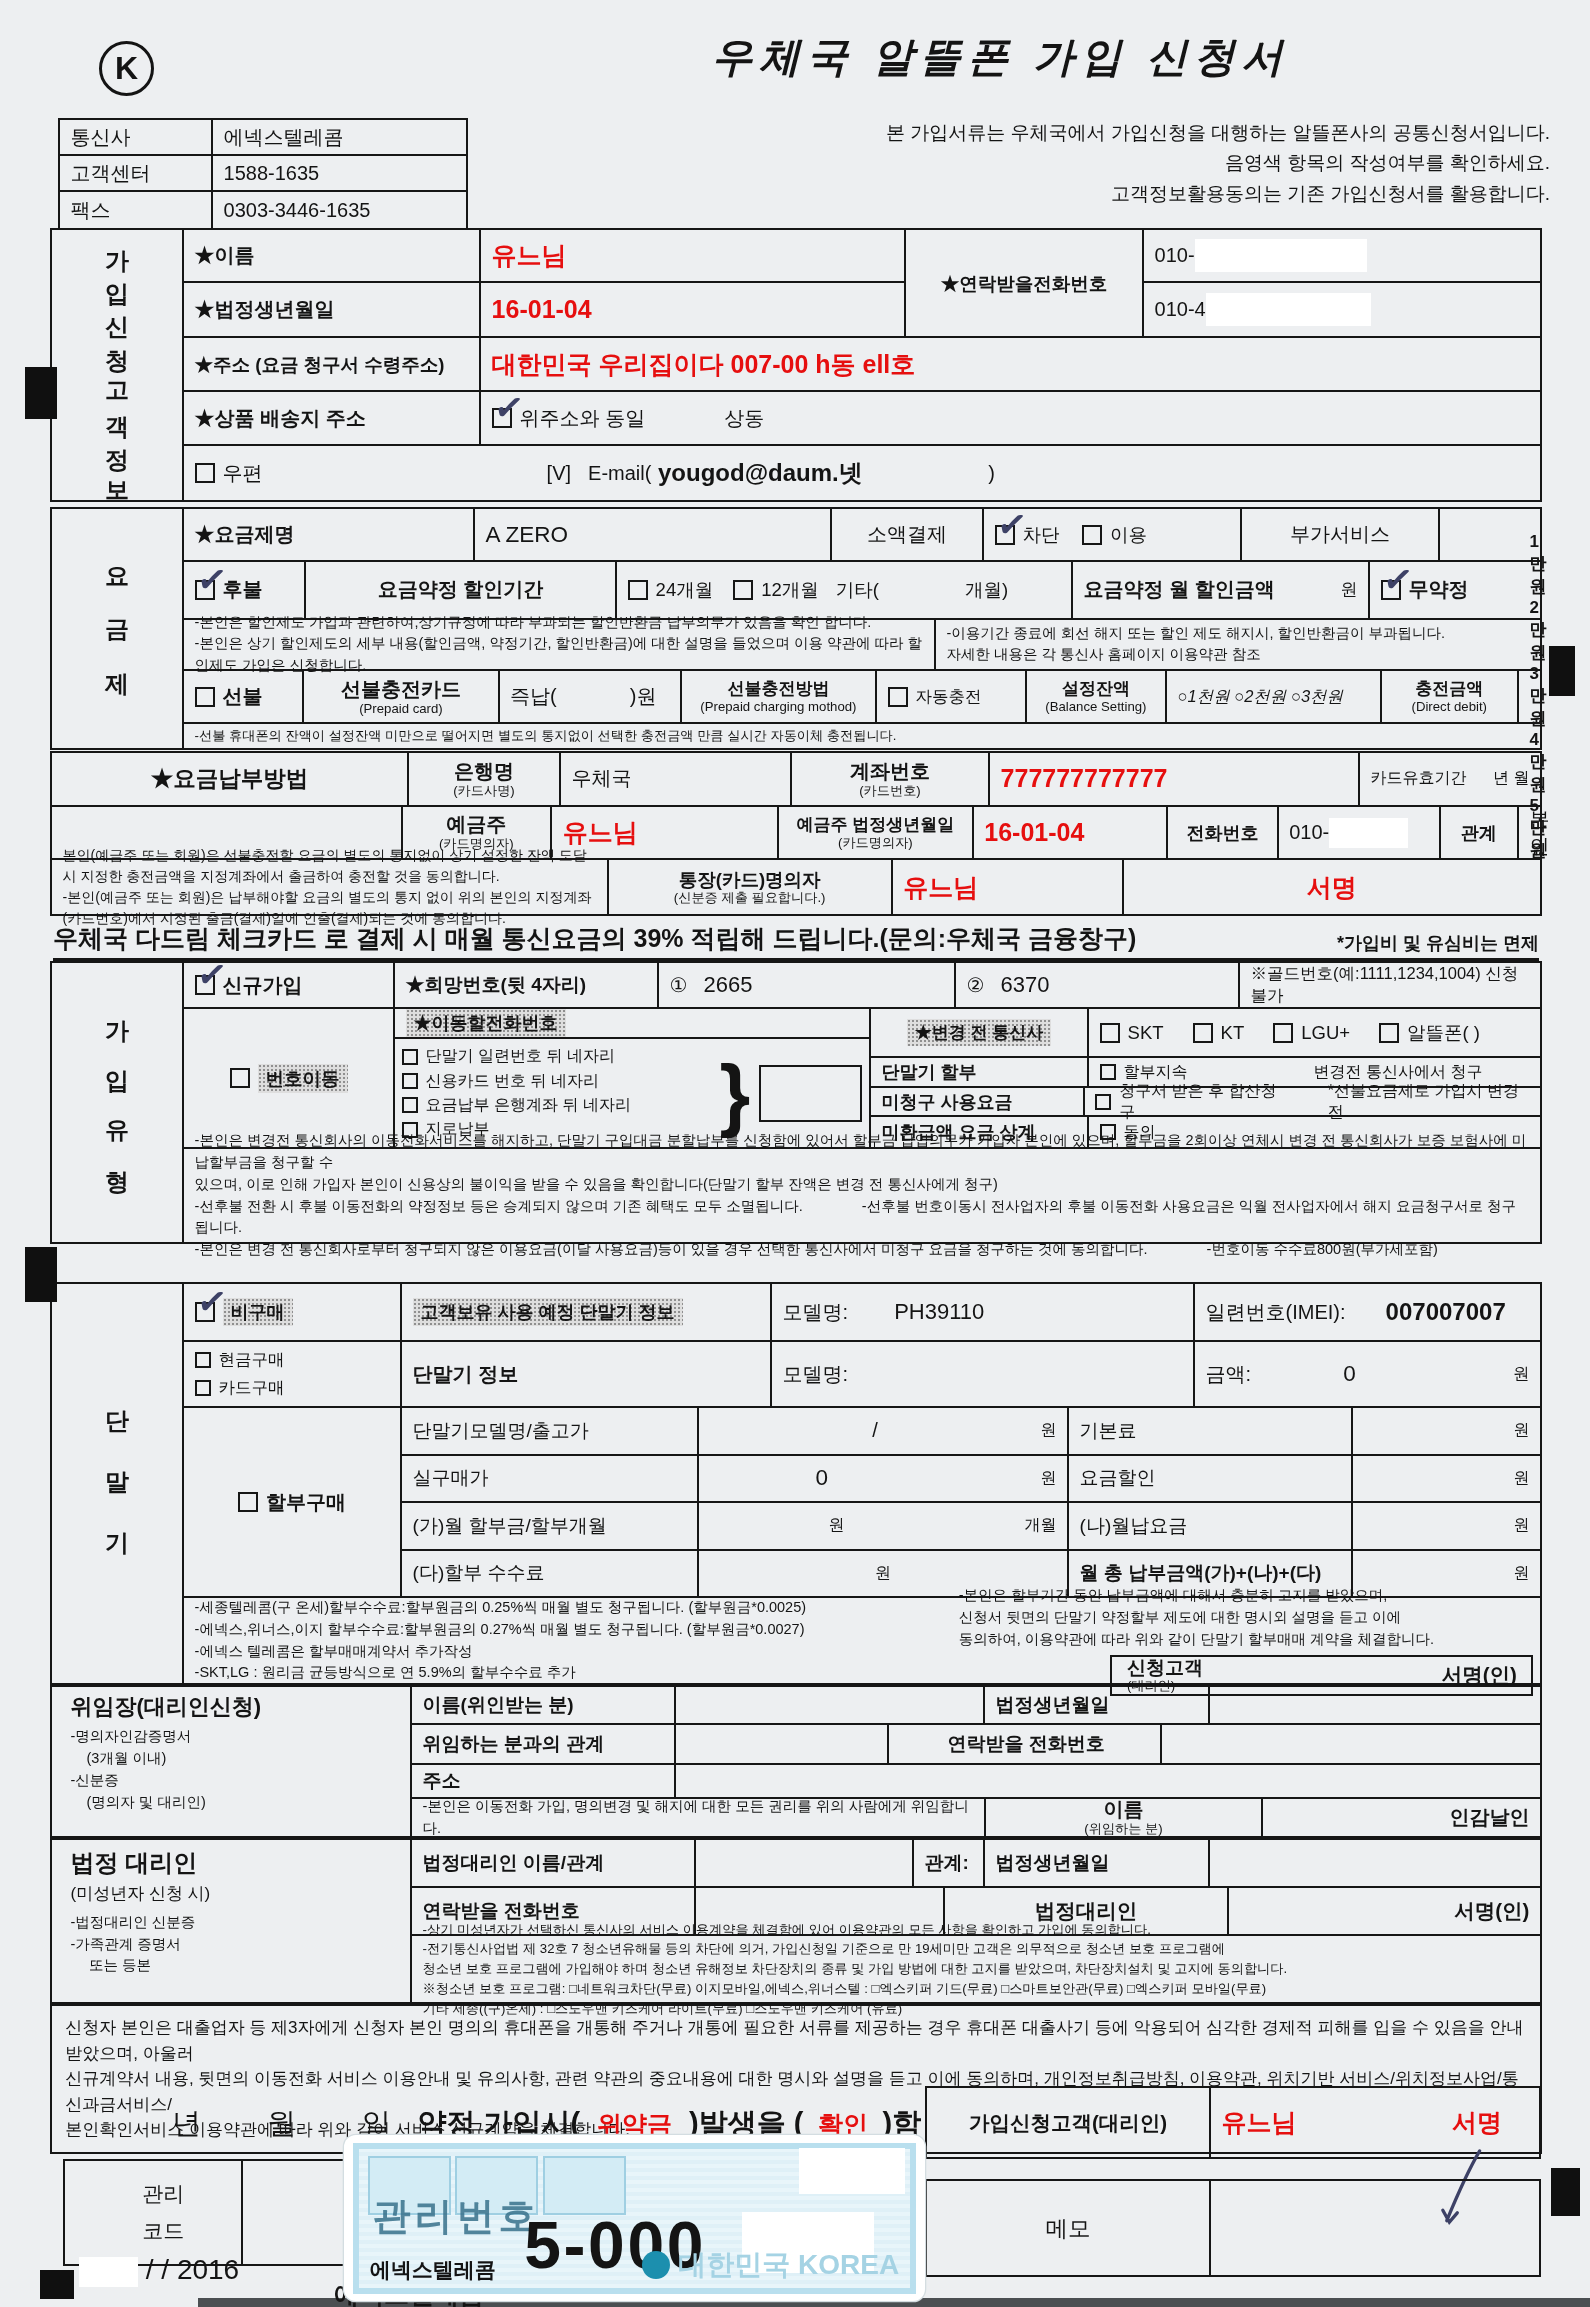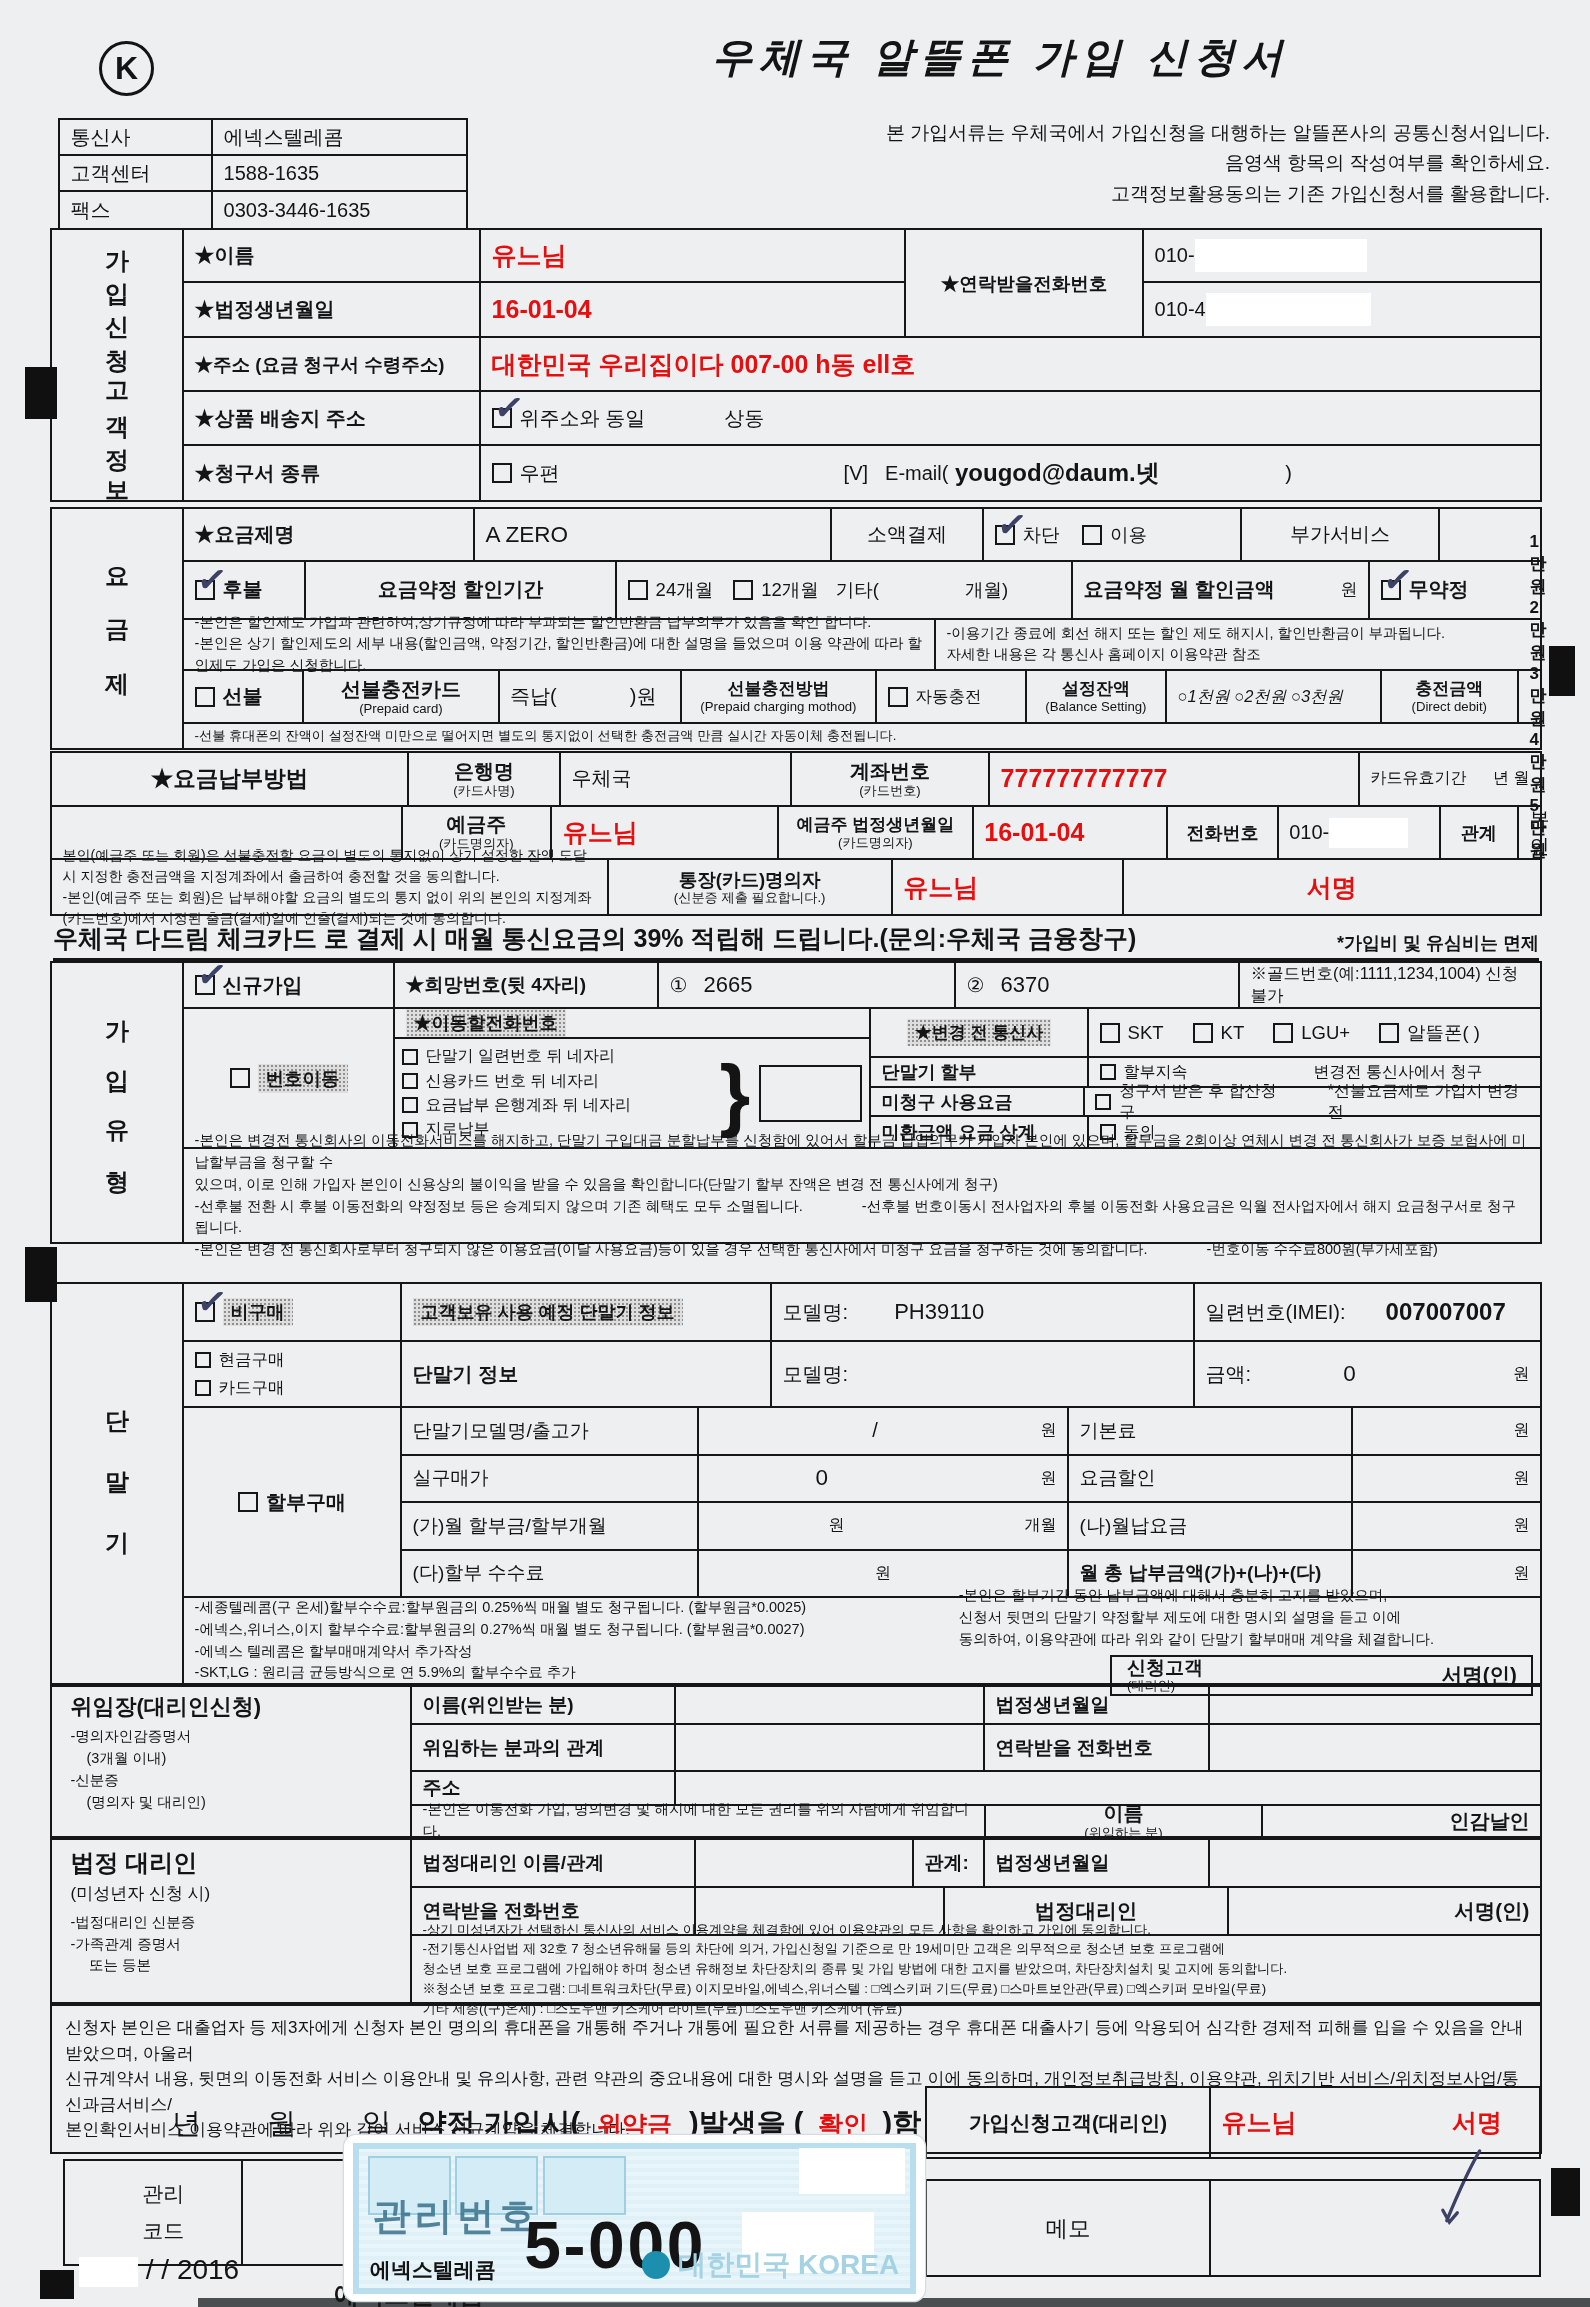--- a/index.html
+++ b/index.html
@@ -130,23 +130,20 @@
           </div>
         <div class="c last">
           <span class="cb">
               <span class="tick">✓</span>
             </span>
           <span class="lbl2">위주소와 동일</span>
           <span class="lbl2" style="margin-left:79px;">상동</span>
         </div>
       </div>
       <div class="row nb" style="height:55px;">
-        <div class="c" style="width:297px;">
-            <span class="lbl">★청구서 종류</span>
-          </div>
         <div class="c last">
           <span class="cb"></span>
           <span class="lbl2">우편</span>
           <span style="margin-left:284px;font-size:20px;">[V]</span>
           <span class="lbl2" style="margin-left:17px;">E-mail(</span>
           <span class="blk" style="margin:0 6.6px;">yougod@daum.넷</span>
           <span class="lbl2" style="margin-left:119px;">)</span>
         </div>
       </div>
     </div>
@@ -625,21 +622,21 @@
       <div class="row" style="height:38px;">
         <div class="c" style="width:264px;">
             <span class="gridlbl" style="font-weight:bold;">이름(위인받는 분)</span>
           </div>
         <div class="c" style="flex:1;"></div>
         <div class="c" style="width:225px;">
             <span class="gridlbl" style="font-weight:bold;">법정생년월일</span>
           </div>
         <div class="c last" style="width:330px;flex:none;"></div>
       </div>
-      <div class="row" style="height:47px;">
+      <div class="row" style="height:40px;gap:48px;">
         <div class="c" style="width:264px;">
             <span class="gridlbl" style="font-weight:bold;">위임하는 분과의 관계</span>
           </div>
         <div class="c" style="flex:1;"></div>
         <div class="c" style="width:225px;">
             <span class="gridlbl" style="font-weight:bold;">연락받을 전화번호</span>
           </div>
         <div class="c last" style="width:330px;flex:none;"></div>
       </div>
       <div class="row" style="height:34px;">

